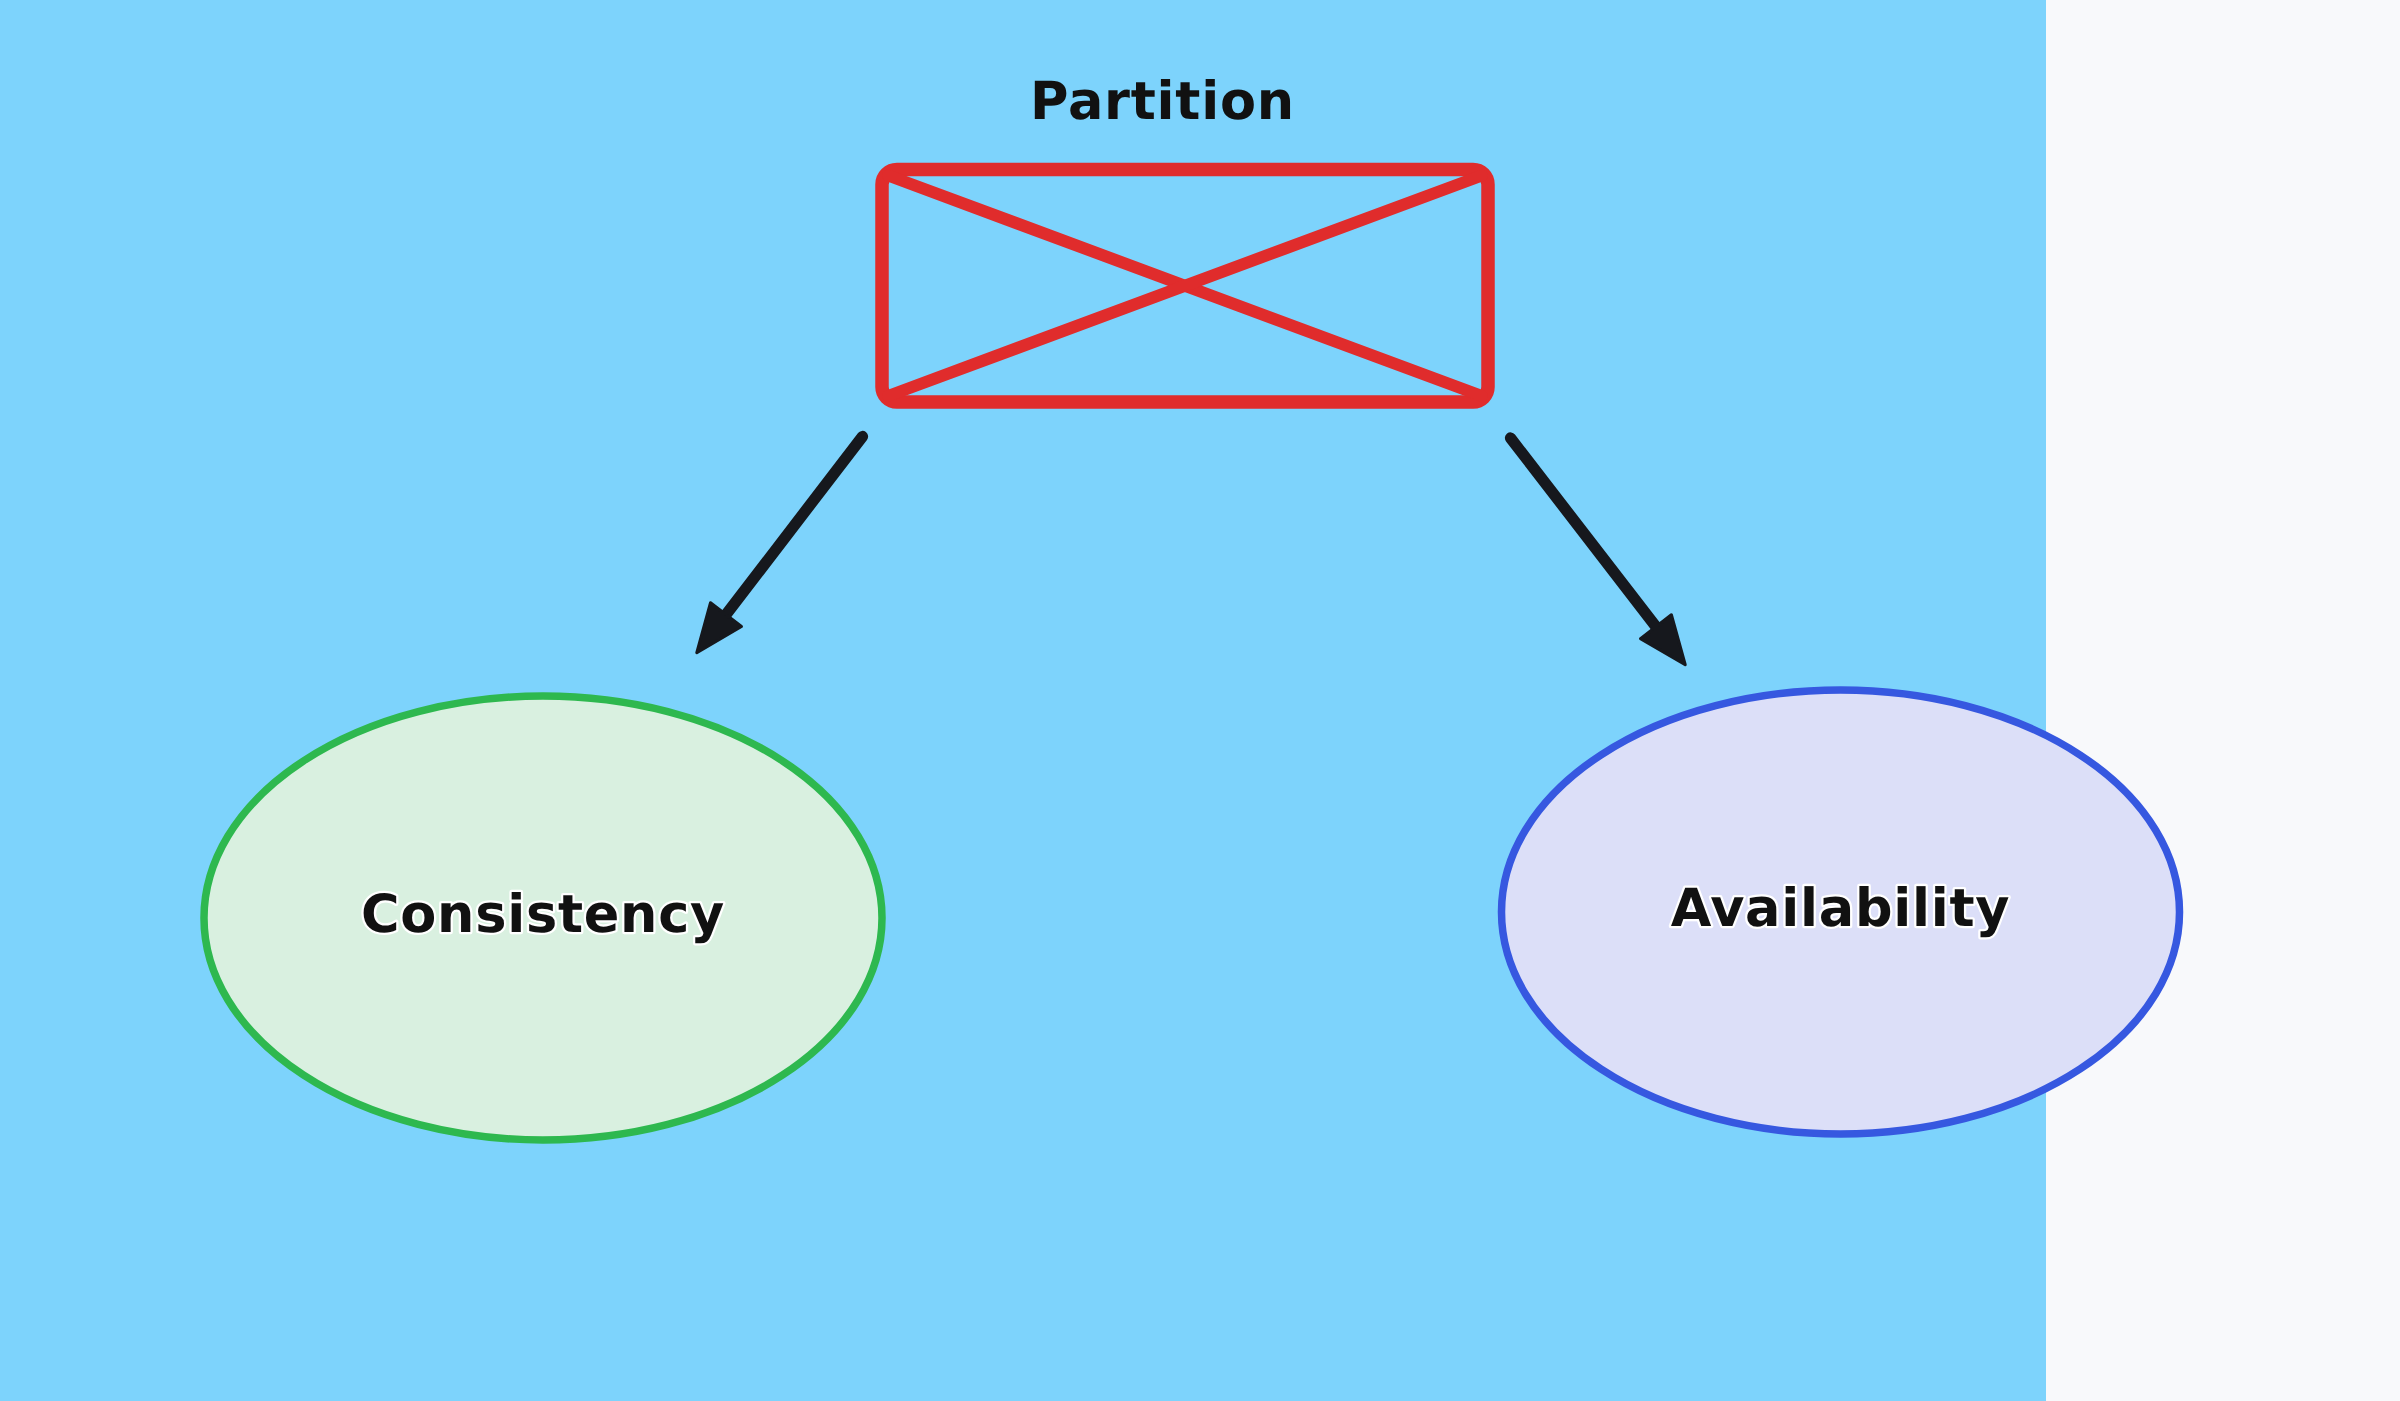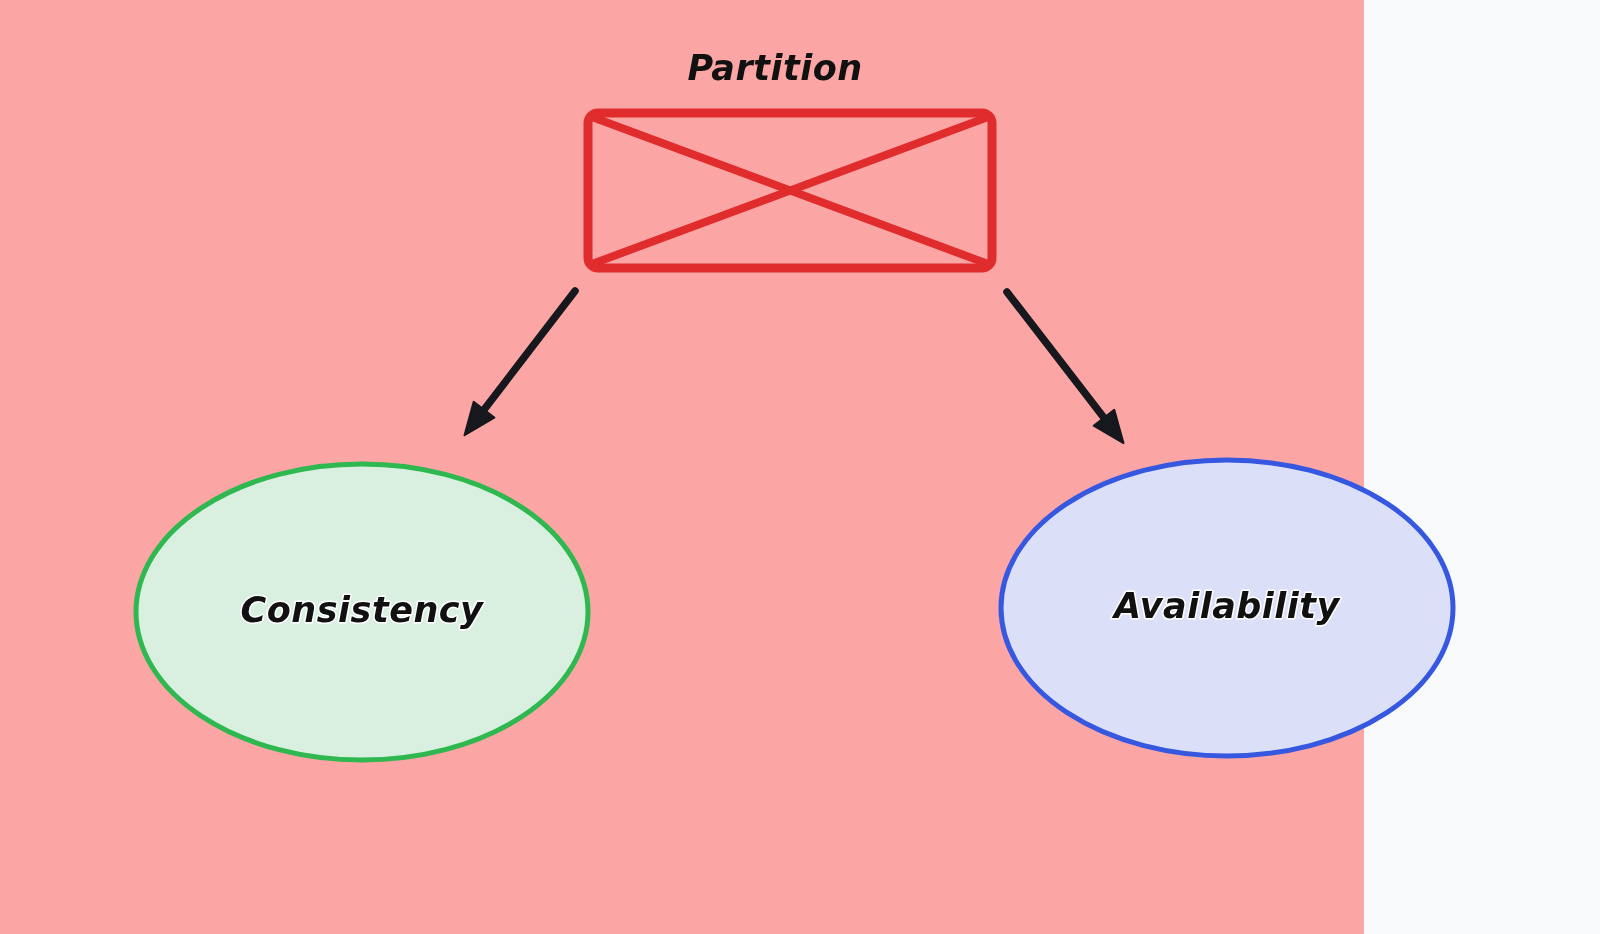--- a/index.html
+++ b/index.html
@@ -73,21 +73,21 @@
   .edge-head {
     fill: #16181d;
     stroke: #16181d;
     stroke-width: 2;
     stroke-linejoin: round;
   }
 </style>
 </head>
 <body style="background: rgb(248, 249, 251);">
 
-<div id="canvas-root" style="width: 1364px; height: 934px; background: #fca5a5; font-style: italic;">
+<div id="canvas-root" style="width: 1364px; height: 934px; background: #7dd3fc;">
 
   <svg id="diagram-svg" viewBox="0 0 1600 934" xmlns="http://www.w3.org/2000/svg">
 
     <g>
       <text class="title-label" x="775" y="70">Partition</text>
 
       <rect class="shape-stroke-rect" id="partition-rect" x="588" y="113" width="404" height="155" rx="10" ry="10" stroke="#e02c2c"></rect>
 
       <g>
         <line class="shape-cross-line" id="cross-a" x1="592" y1="117" x2="988" y2="264" stroke="#e02c2c"></line>

